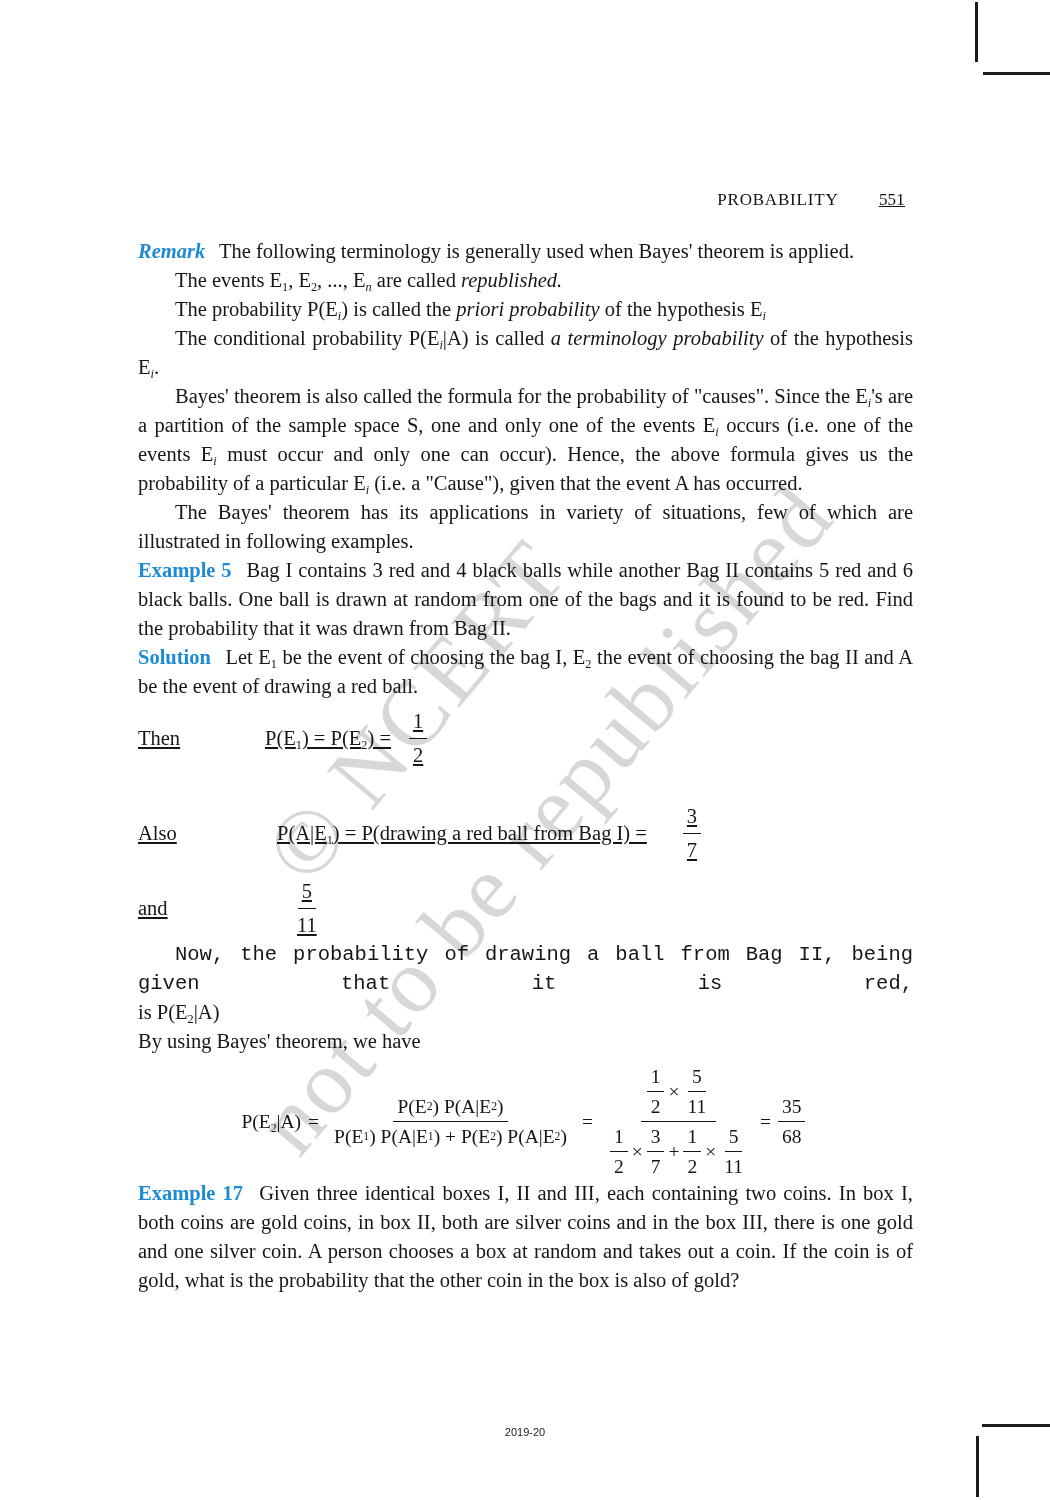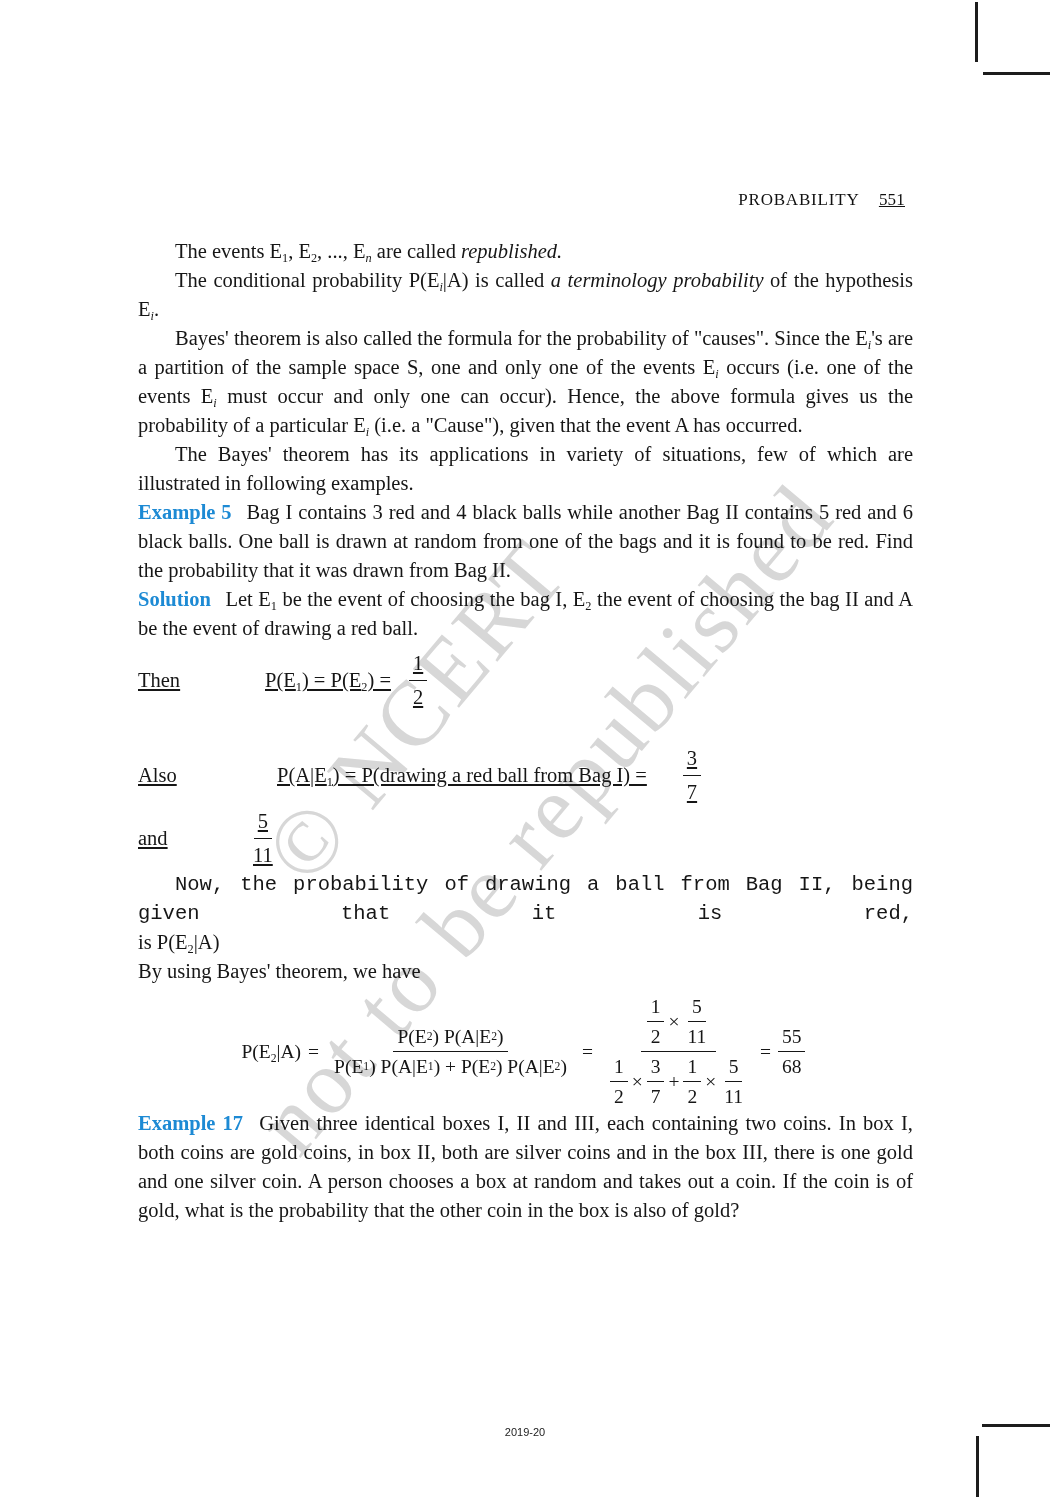--- a/index.html
+++ b/index.html
@@ -23,21 +23,21 @@
   .mark.tv { left:975px; top:2px;    width:3px;  height:60px; }
   .mark.th { left:983px; top:72px;   width:67px; height:3px;  }
   .mark.bh { left:982px; top:1424px; width:68px; height:3px;  }
   .mark.bv { left:976px; top:1436px; width:3px;  height:61px; }
 
   
   .header {
     position:absolute; top:190px; right:145px; z-index:1;
     font-size:17px; letter-spacing:.8px; color:#111;
   }
-  .header .pgnum { margin-left:15px; letter-spacing:.2px;text-decoration:underline; }
+  .header .pgnum { margin-left:36px; letter-spacing:.2px;text-decoration:underline; }
 
   
   .content {
     position:absolute; left:138px; top:237px; width:775px; z-index:1;
     font-size:20.5px; line-height:29px; text-align:justify;
   }
   .content p { margin:0; }
   .indent { text-indent:37px; }
   .blue { color:#1d8ad4; font-weight:bold; }
   .blue.it { font-style:italic; }
@@ -55,21 +55,21 @@
   .ex17  { margin-top:22px; }
 
   .jline { display:block; text-align:justify; text-align-last:justify;font-family:Liberation Mono, monospace; }
   .jline.ind { text-indent:37px; }
   .lline { display:block; text-align:left; }
 
   
   .eqrow { display:flex; align-items:center; text-align:left;text-decoration:underline; }
   .eqrow.then { margin-top:6px;  min-height:54px; }
   .eqrow.also { margin-top:32px; min-height:56px;gap:32px; }
-  .eqrow.and  { min-height:56px; }
+  .eqrow.and  { margin-top:12px; min-height:56px;gap:44px; }
   .eq-label { flex:none; width:107px; }
   .eqrow.then .eq-label { width:127px; }
   .eqrow .gap { display:inline-block; width:14px; }
 
   
   .frac { display:inline-flex; flex-direction:column; align-items:center;
           vertical-align:middle; margin:0 4px; text-align:center; }
   .frac > .num { padding:0 4px 2px; border-bottom:1.6px solid #161616;
                  display:flex; align-items:center; justify-content:center; }
   .frac > .den { padding:2px 4px 0;
@@ -104,23 +104,28 @@
   <div class="mark bh"></div>
   <div class="mark bv"></div>
 
   <div class="header">
     <span>PROBABILITY</span>
     <span class="pgnum">551</span>
   </div>
 
   <div class="content">
 
+    <p>
+      <span class="blue it lbl">Remark</span>
+      <span>The following terminology is generally used when Bayes' theorem is applied.</span>
+    </p>
 
     <p class="hypo indent">The events E<sub>1</sub>, E<sub>2</sub>, ..., E<sub><i>n</i></sub> are called <i>republished.</i></p>
 
+    <p class="prio indent">The probability P(E<sub><i>i</i></sub>) is called the <i>priori probability</i> of the hypothesis E<sub><i>i</i></sub></p>
 
     <p class="post indent">The conditional probability P(E<sub><i>i</i></sub>|A) is called <i>a terminology probability</i> of the hypothesis E<sub><i>i</i></sub>.</p>
 
     <p class="causes indent">Bayes' theorem is also called the formula for the probability of "causes". Since the E<sub><i>i</i></sub>'s are a partition of the sample space S, one and only one of the events E<sub><i>i</i></sub> occurs (i.e. one of the events E<sub><i>i</i></sub> must occur and only one can occur). Hence, the above formula gives us the probability of a particular E<sub><i>i</i></sub> (i.e. a "Cause"), given that the event A has occurred.</p>
 
     <p class="apps indent">The Bayes'  theorem has its applications in variety of situations, few of which are illustrated in following examples.</p>
 
     <p class="ex16">
       <span class="blue lbl">Example 5</span>
       <span>Bag I contains 3 red and 4 black balls while another Bag II contains 5 red and 6 black balls. One ball is drawn at random from one of the bags and it is found to be red. Find the probability that it was drawn from Bag II.</span>
@@ -207,21 +212,21 @@
           <span class="frac">
             <span class="num">5</span>
             <span class="den">11</span>
           </span>
         </span>
       </span>
 
       <span class="op tight">=</span>
 
       <span class="frac">
-        <span class="num">55</span>
+        <span class="num">35</span>
         <span class="den">68</span>
       </span>
     </div>
 
     <p class="ex17">
       <span class="blue lbl">Example 17</span>
       <span>Given three identical boxes I, II and III, each containing two coins. In box I, both coins are gold coins, in box II, both are silver coins and in the box III, there is one gold and one silver coin. A person chooses a box at random and takes out a coin. If the coin is of gold, what is the probability that the other coin in the box is also of gold?</span>
     </p>
 
   </div>

